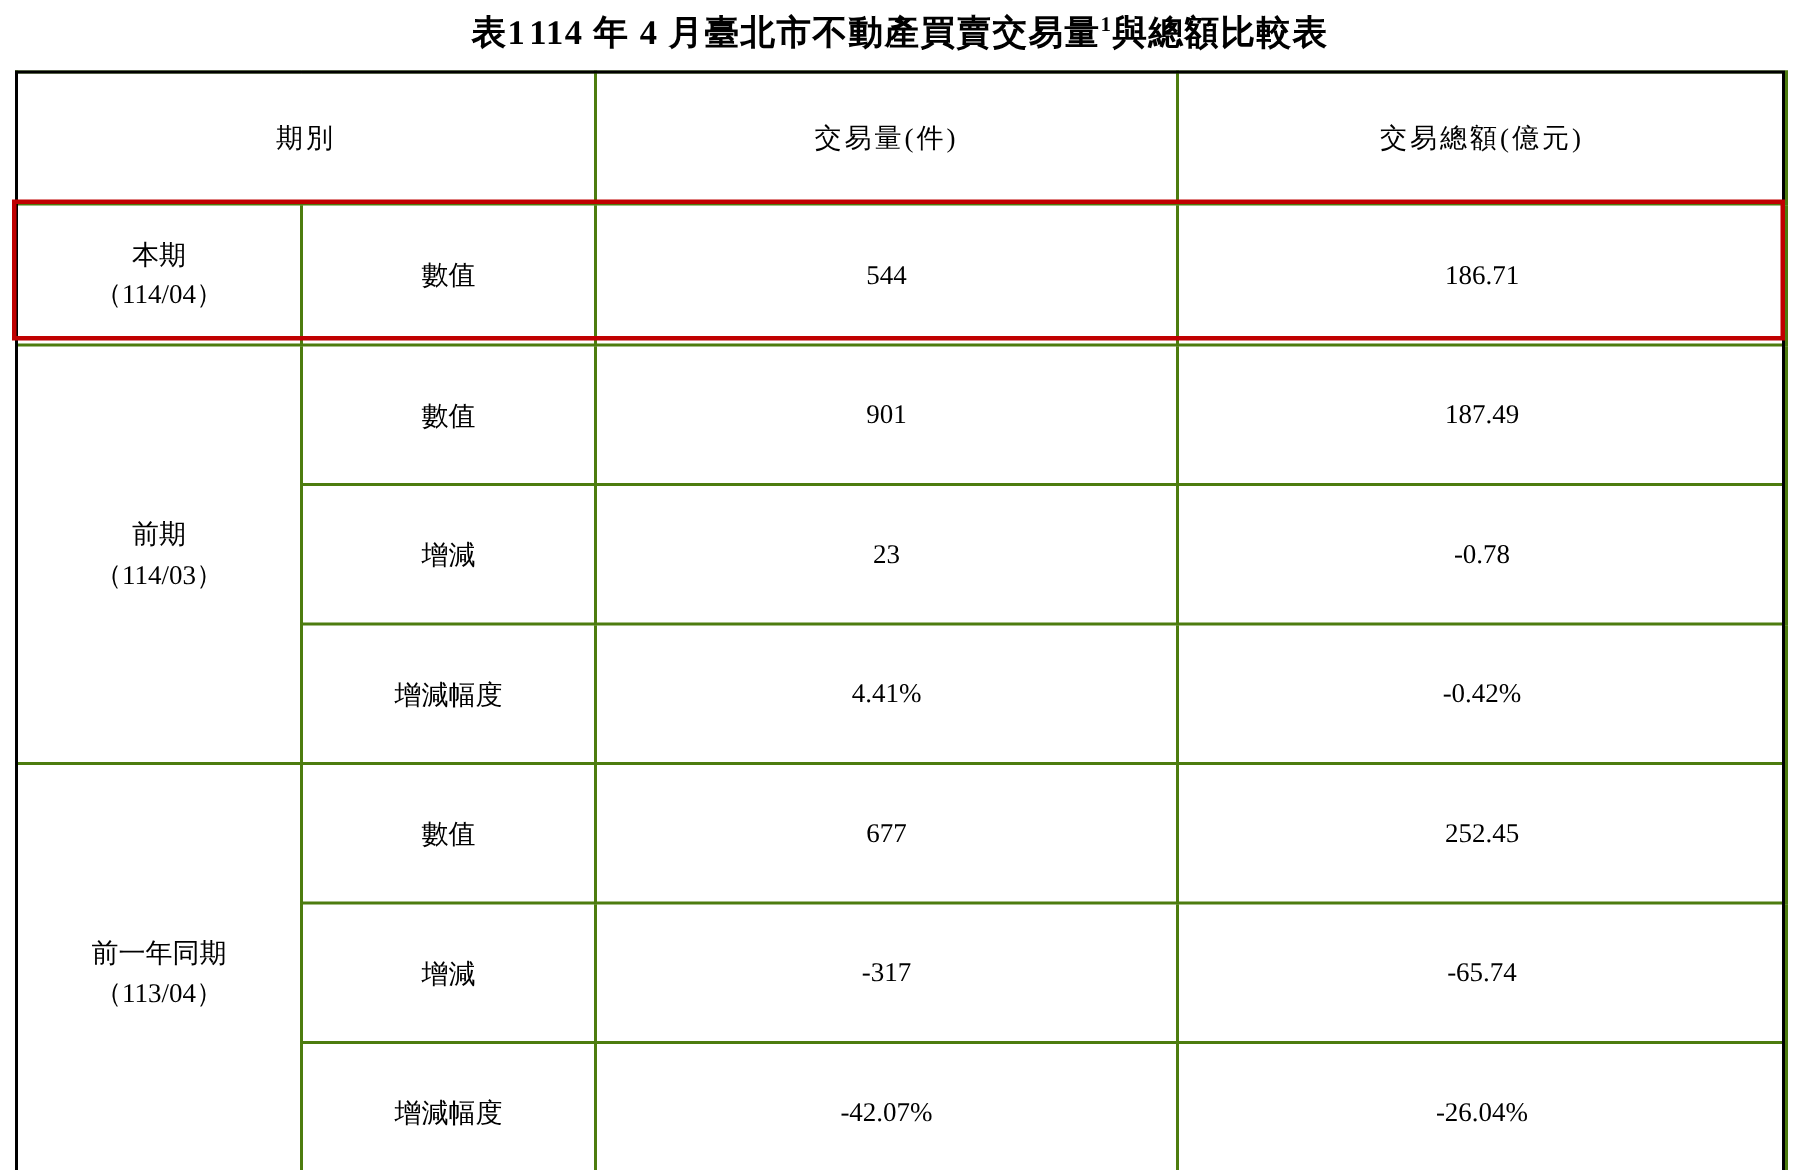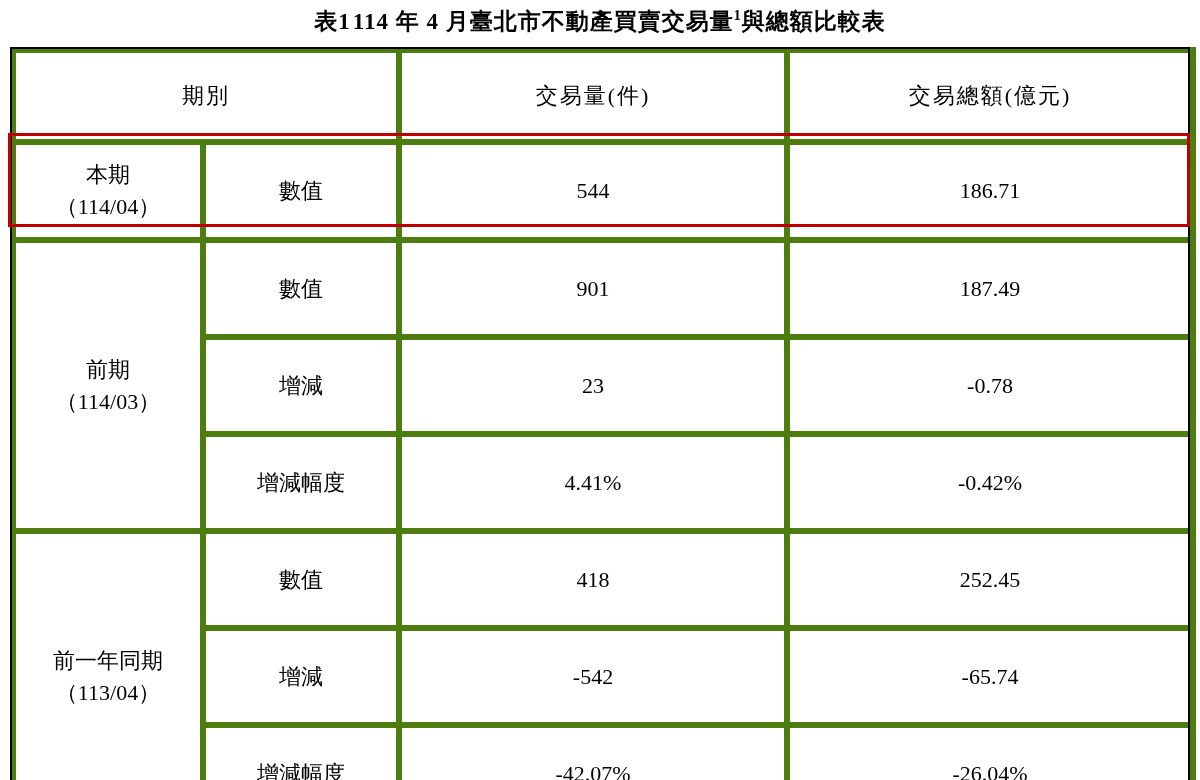--- a/index.html
+++ b/index.html
@@ -44,24 +44,24 @@
     margin: 0 10px;
   }
 
   table.main {
     width: 1180px;
     border-collapse: collapse;
     table-layout: fixed;
   }
 
   table.main td, table.main th {
-    border: 6px solid #4d7c0f;
+    border: 2px solid #4d7c0f;
     text-align: center;
     vertical-align: middle;
-    font-size: 22px;
+    font-size: 18px;
     font-weight: normal;
     font-family: "Liberation Serif", "DejaVu Serif", serif;
     padding: 0;
   }
 
   .col-period { width: 190px; }
   .col-item   { width: 196px; }
   .col-count  { width: 388px; }
   .col-amount { width: 406px; }
 
@@ -168,26 +168,26 @@
           <td class="cell-h num">4.41%</td>
           <td class="cell-h num">-0.42%</td>
         </tr>
 
         <tr>
           <td class="period-cell" rowspan="3">
             <span>前一年同期</span>
             <span class="line2">（113/04）</span>
           </td>
           <td class="cell-h">數值</td>
-          <td class="cell-h num">418</td>
+          <td class="cell-h num">677</td>
           <td class="cell-h num">252.45</td>
         </tr>
         <tr>
           <td class="cell-h">增減</td>
-          <td class="cell-h num">-542</td>
+          <td class="cell-h num">-317</td>
           <td class="cell-h num">-65.74</td>
         </tr>
         <tr>
           <td class="cell-h">增減幅度</td>
           <td class="cell-h num">-42.07%</td>
           <td class="cell-h num">-26.04%</td>
         </tr>
 
       </tbody>
     </table>

